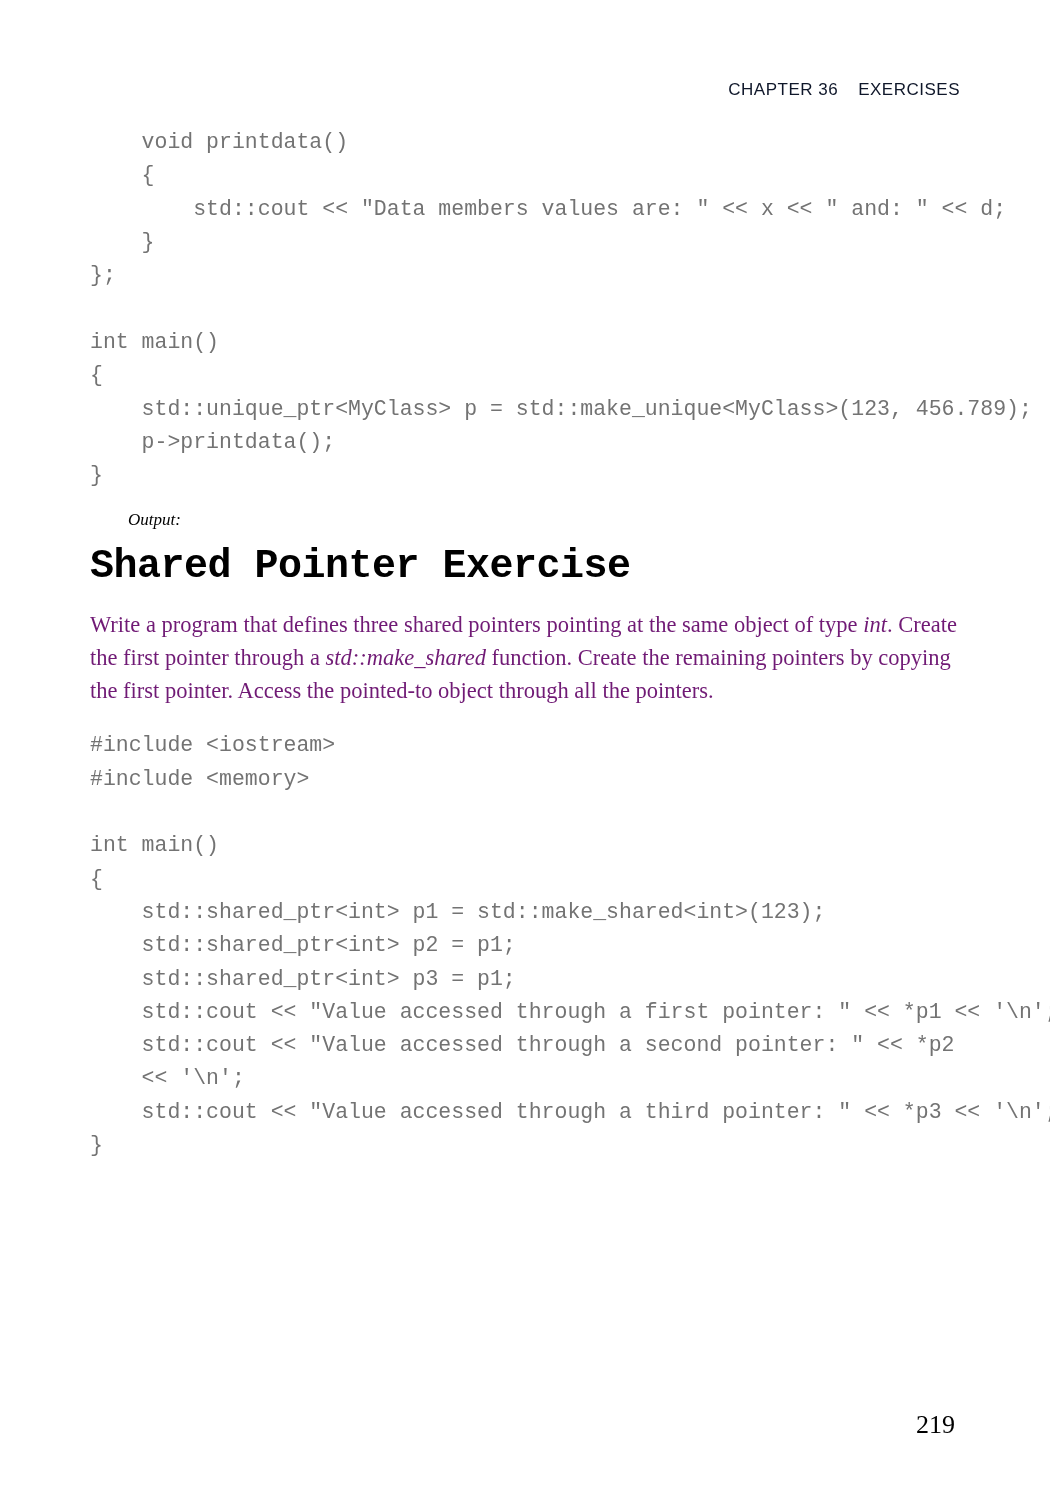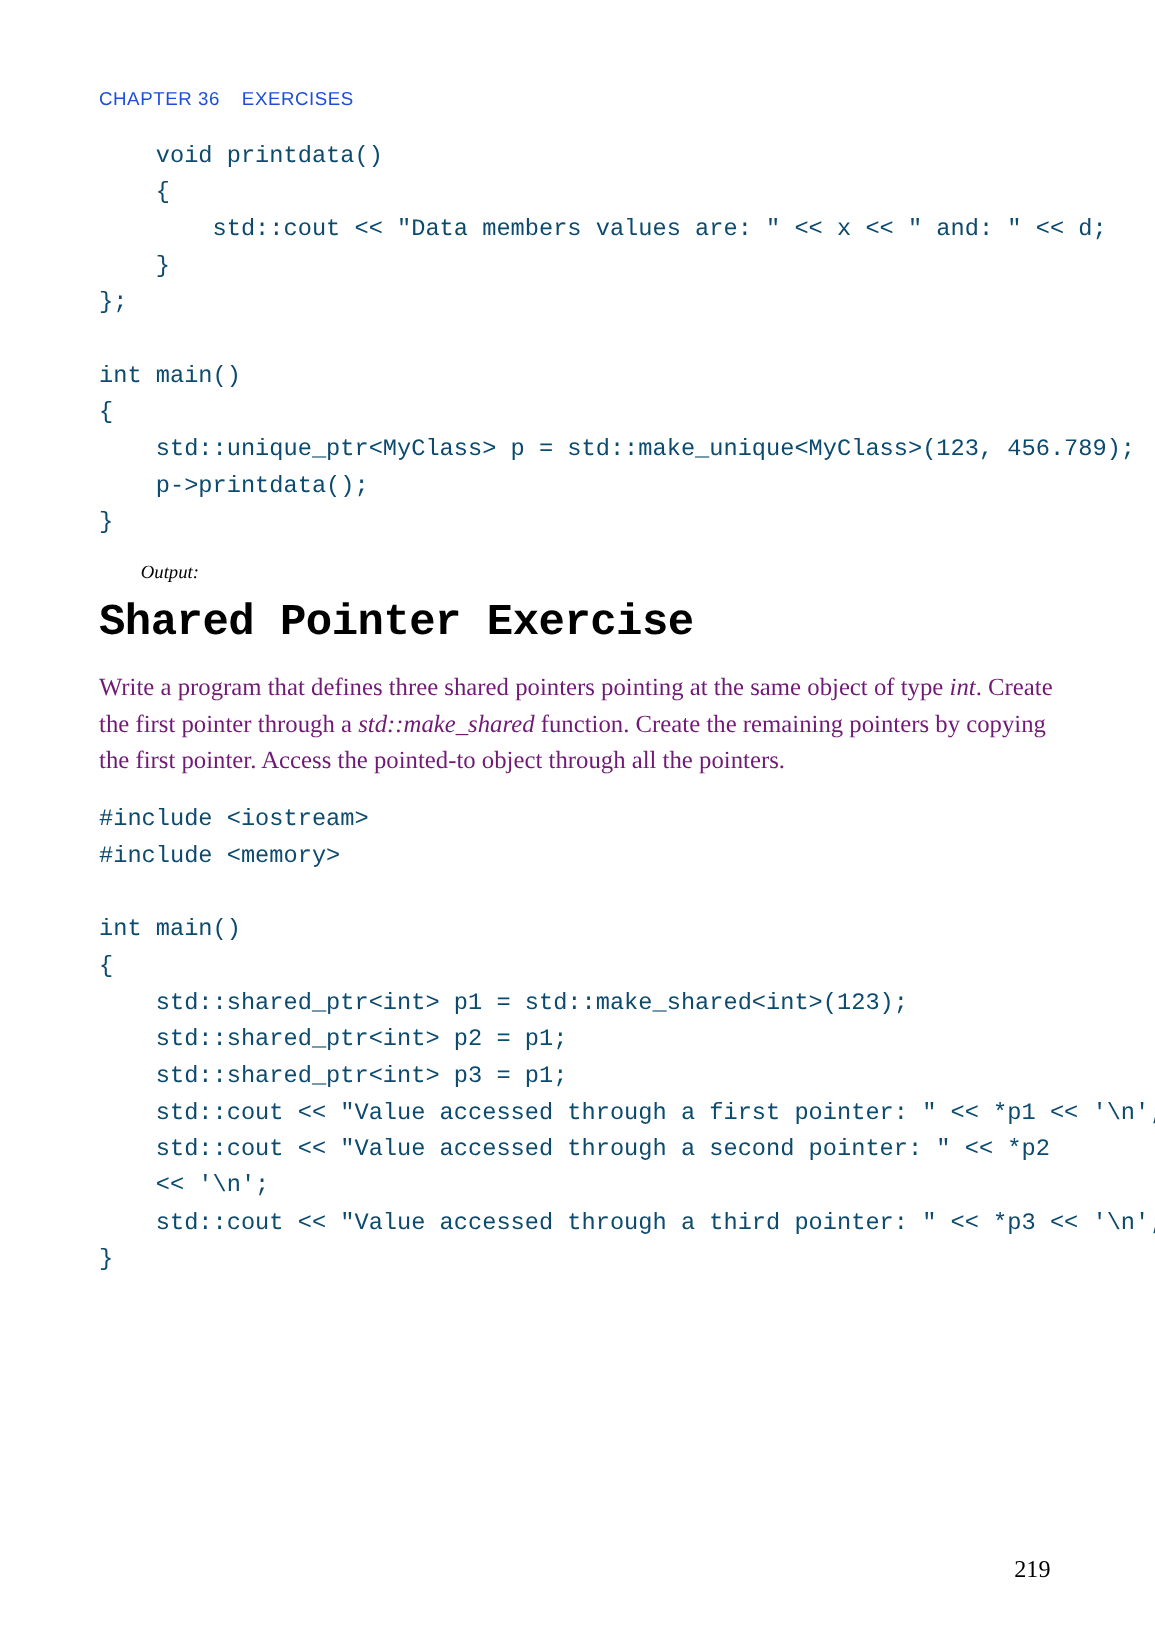--- a/index.html
+++ b/index.html
@@ -16,31 +16,31 @@
     box-sizing: border-box;
     width: 1050px;
     height: 1500px;
     padding: 80px 90px 0 90px;
     position: relative;
   }
   .running-head {
     font-family: Arial, Helvetica, sans-serif;
     font-size: 17px;
     letter-spacing: 0.5px;
-    text-align: left;
-    color: #1d4ed8;
+    text-align: right;
+    color: #0f172a;
     margin-bottom: 26px;
   }
   .running-head .ch { margin-right: 20px; }
   .codeblock {
     font-family: 'Courier New', Courier, monospace;
     font-size: 21.5px;
     line-height: 1.55;
     white-space: pre;
-    color: #0c4a6e;
+    color: #737373;
     margin: 0 0 8px 0;
   }
   .output-label {
     font-style: italic;
     font-size: 17px;
     margin: 18px 0 14px 38px;
   }
   .output-box {
     border-top: 2px solid #8aa6b0;
     border-bottom: 2px solid #8aa6b0;
@@ -61,21 +61,21 @@
     font-size: 22.5px;
     line-height: 1.45;
     margin: 0 0 22px 0;
     color: #701a75;
   }
   p.body em { font-style: italic; }
   .pagenum {
     position: absolute;
     bottom: 60px;
     right: 95px;
-    font-size: 22px;
+    font-size: 26px;
     font-family: Georgia, serif;
     text-align: right;
   }
 </style>
 </head>
 <body>
 
 <div class="page">
 
   <div class="running-head">

